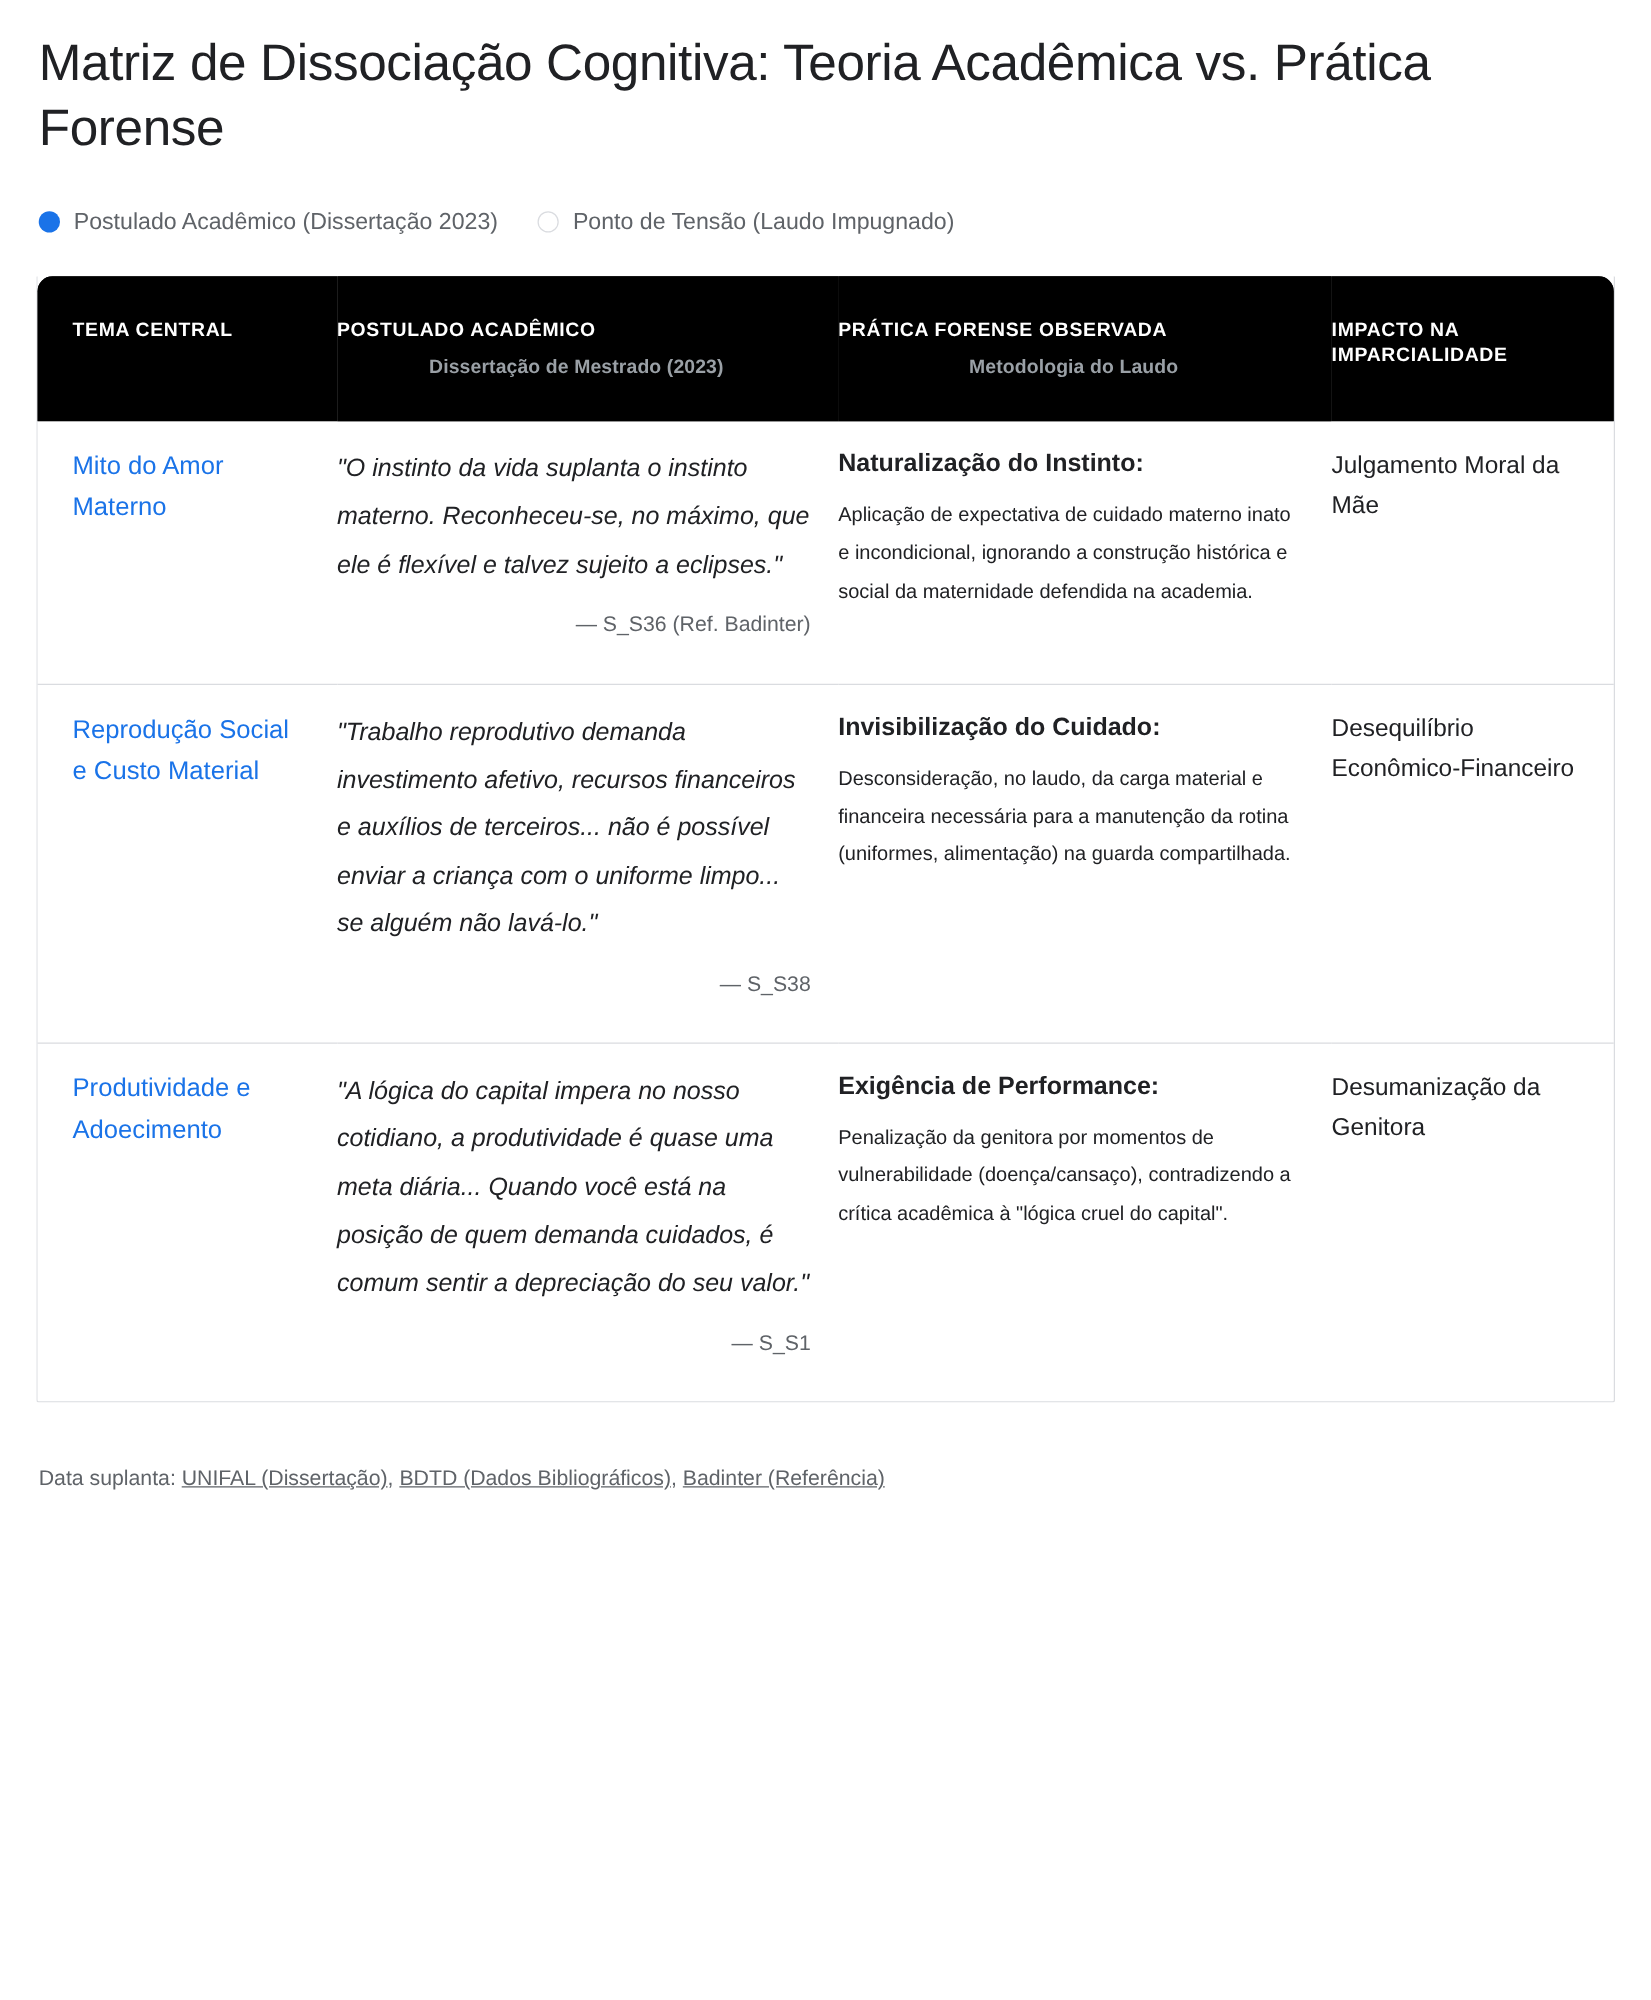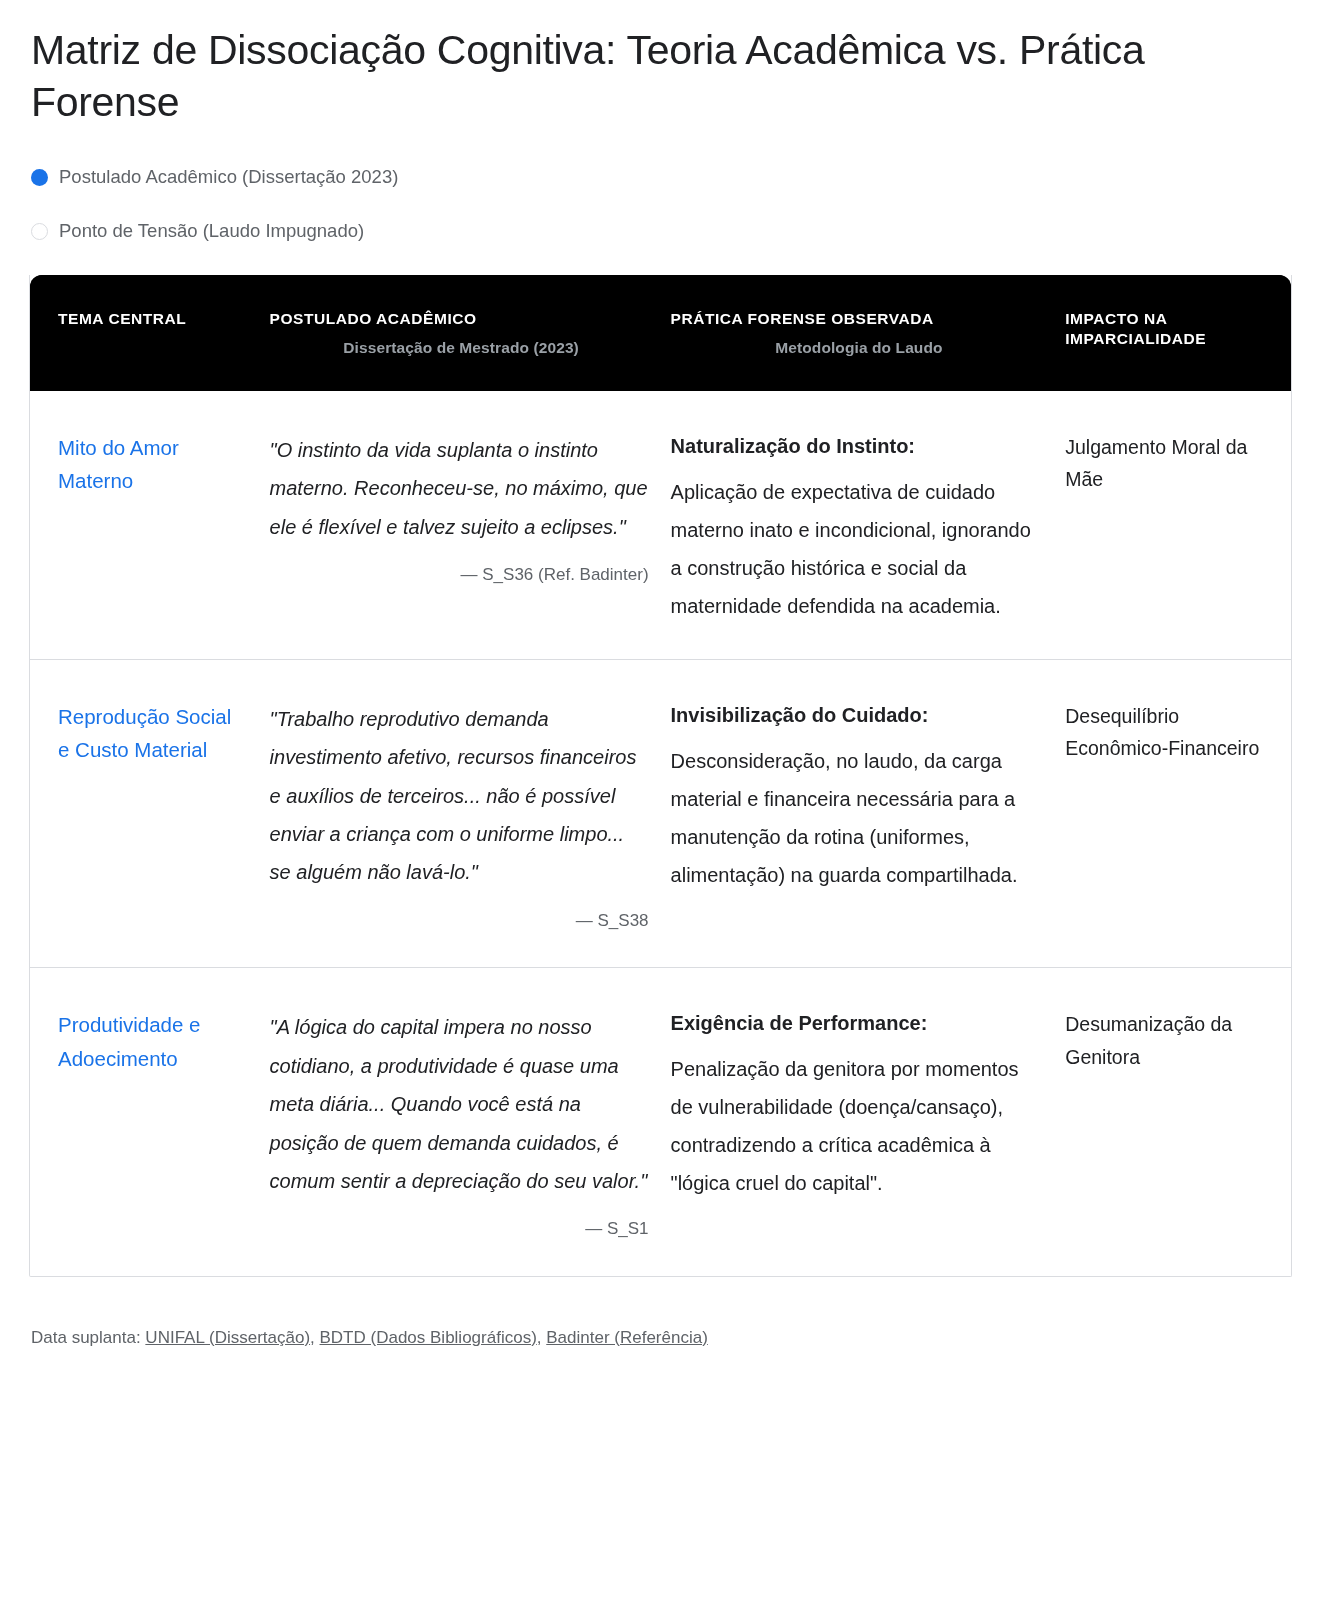--- a/index.html
+++ b/index.html
@@ -26,24 +26,23 @@
     font-weight: 400;
     color: #202124;
     letter-spacing: -0.3px;
     margin: 24px 0 0 2px;
     max-width: 1230px;
   }
 
   
   .legend {
     display: flex;
-    align-items: flex-start;
+    align-items: flex-end;
     margin: 38px 0 0 2px;
     gap: 32px;
-    flex-direction: column;
   }
   .legend-item {
     display: flex;
     align-items: center;
     gap: 11px;
   }
   .legend-dot {
     width: 17px; height: 17px;
     border-radius: 50%;
     flex: 0 0 auto;
@@ -104,21 +103,21 @@
     text-align: center;
   }
 
   col.c-tema    { width: 19.0%; }
   col.c-post    { width: 31.8%; }
   col.c-prat    { width: 31.3%; }
   col.c-imp     { width: 17.9%; }
 
   table.matrix tbody td {
     vertical-align: top;
-    padding: 40px 22px 34px 0;
+    padding: 19px 22px 34px 0;
     border-top: 1px solid #dadce0;
   }
   table.matrix tbody tr:first-child td {
     border-top: none;
   }
   table.matrix tbody td.cell-tema { padding-left: 28px; }
   table.matrix tbody td.cell-imp  { padding-right: 28px; }
 
   .tema-text {
     color: #1a73e8;
@@ -144,21 +143,21 @@
   .prat-head {
     display: block;
     font-weight: 700;
     font-size: 20px;
     line-height: 1.5;
     color: #202124;
     margin-bottom: 12px;
   }
   .prat-body {
     display: block;
-    font-size: 20px;
+    font-size: 16px;
     line-height: 1.9;
     color: #202124;
   }
   .imp-text {
     font-size: 19.5px;
     line-height: 1.65;
     color: #202124;
   }
 
   

